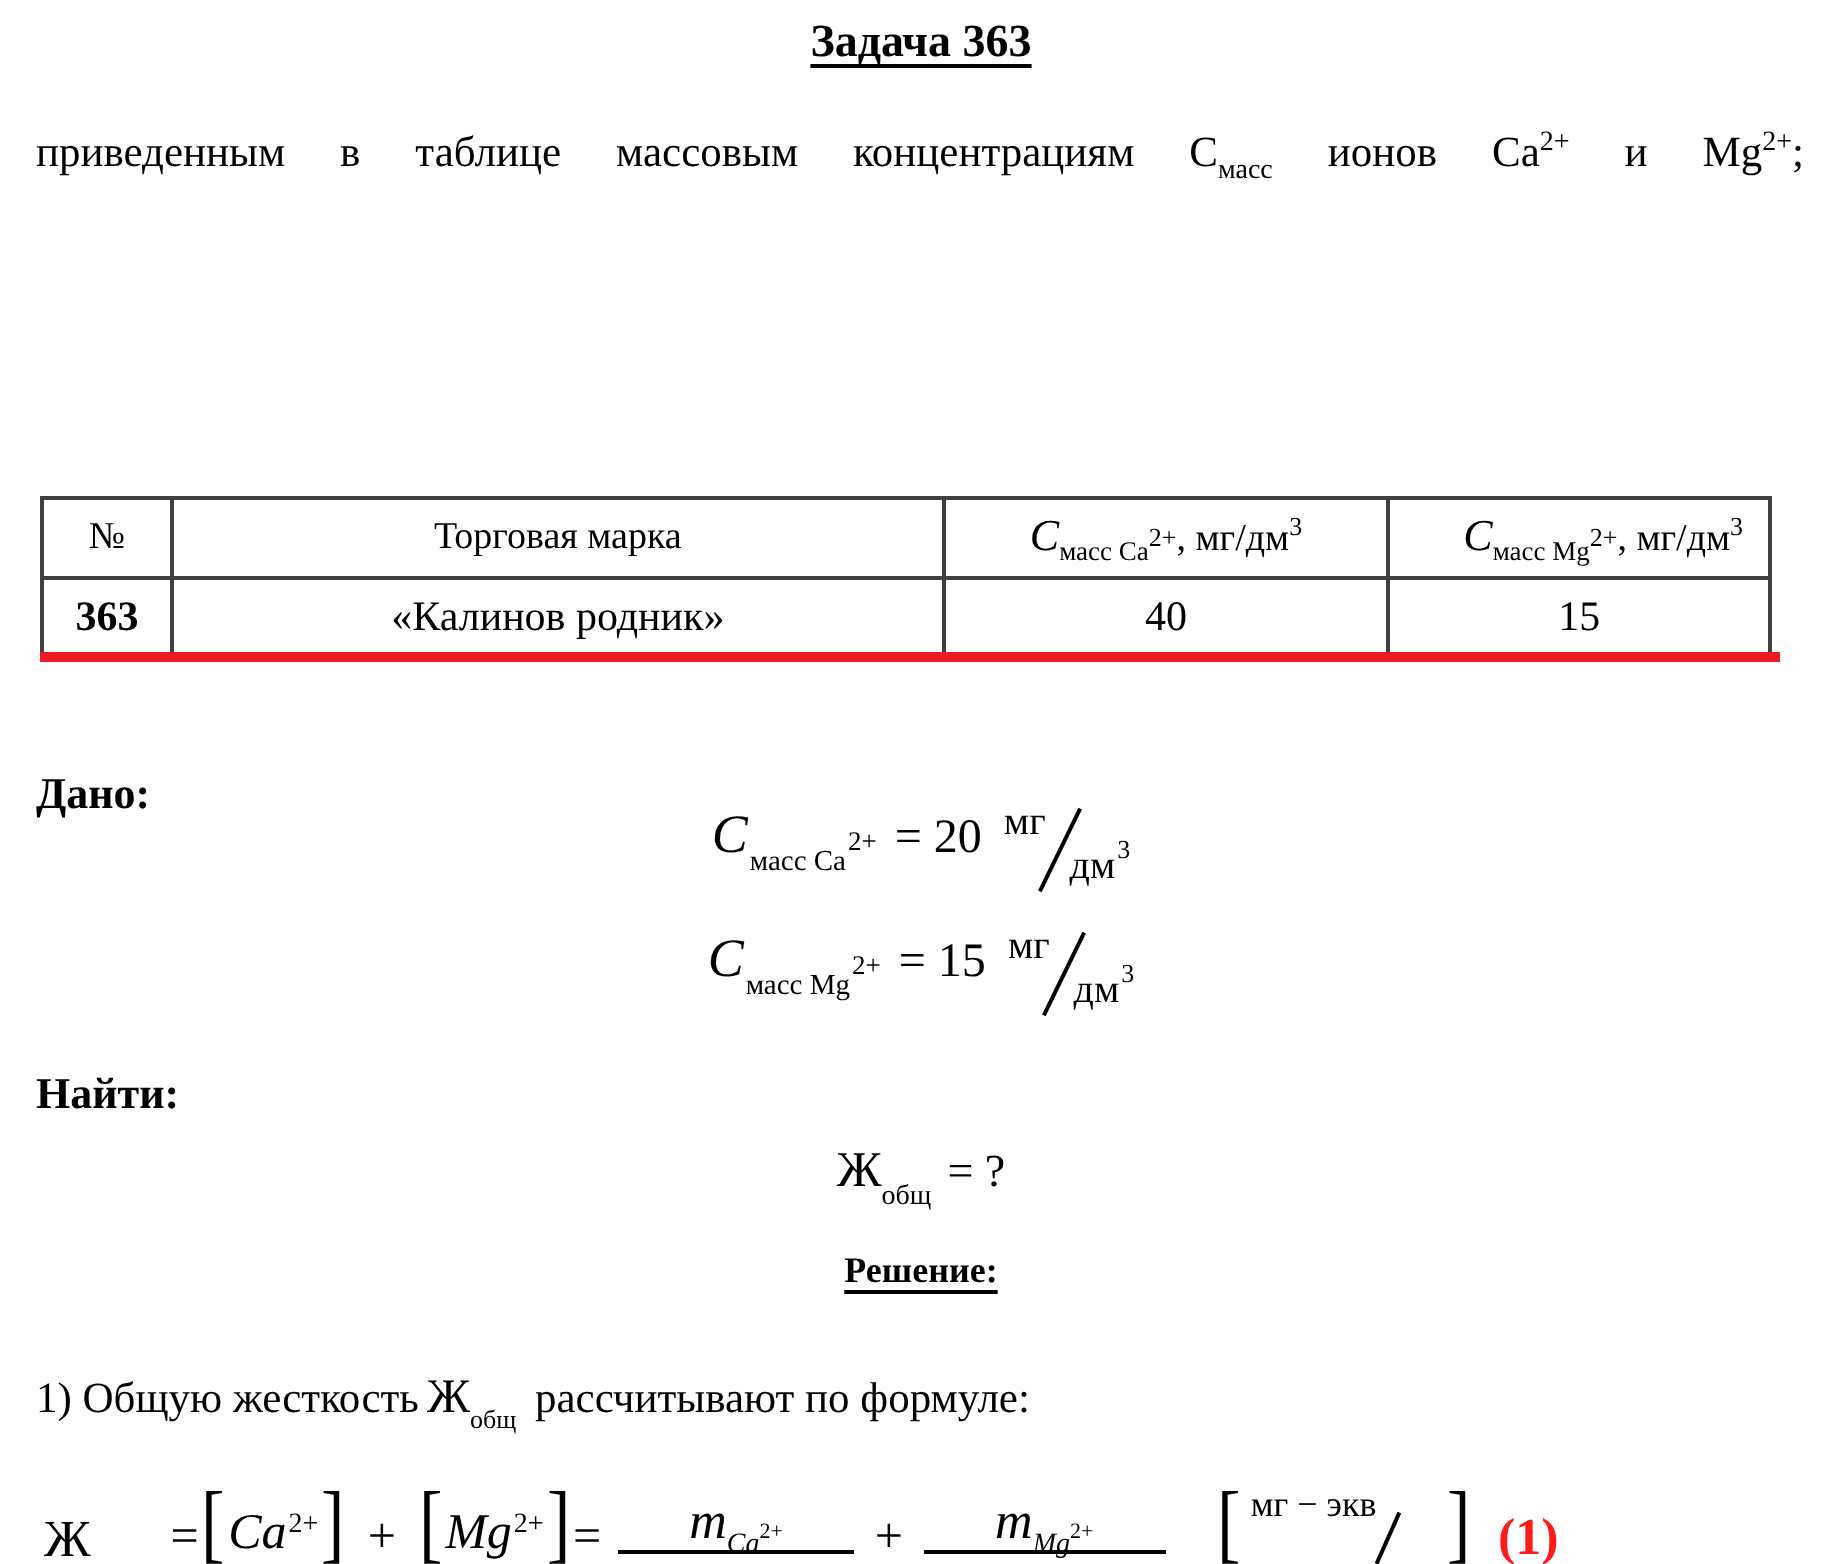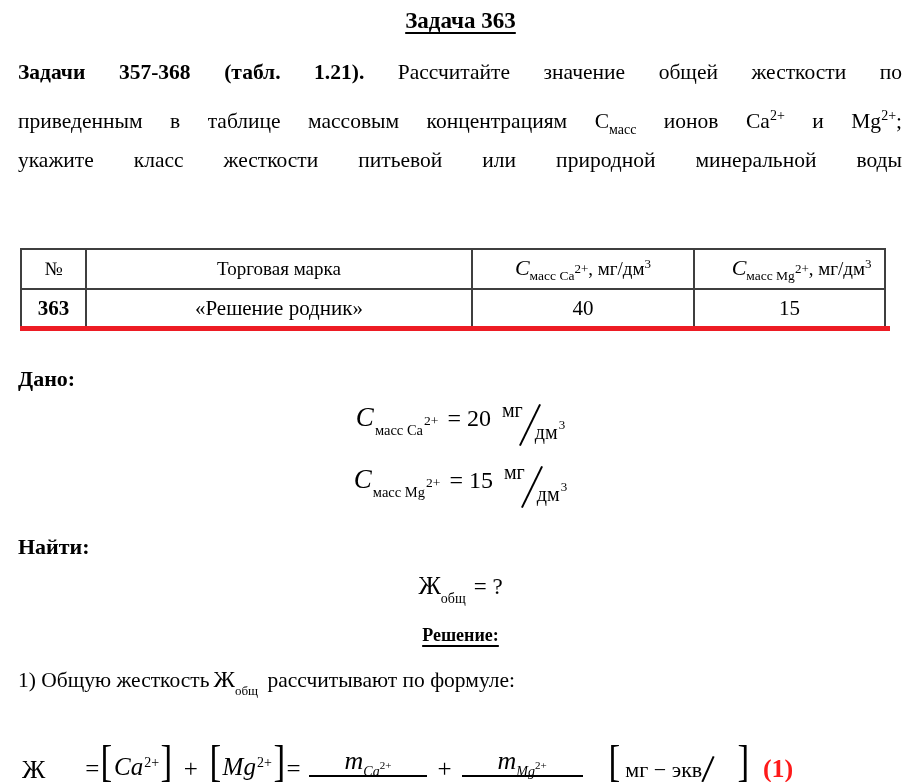--- a/index.html
+++ b/index.html
@@ -41,21 +41,21 @@
   .c-mg{width:182px;padding-left:24px;}
   .t-c{font-style:italic;font-size:22px;}
   .t-sub{font-size:13.5px;vertical-align:-5px;}
   .t-chg{font-size:13px;vertical-align:2px;}
   .t-exp{font-size:13px;}
   .bold{font-weight:bold;}
   .red-line{position:absolute;top:326px;left:20px;width:870px;height:5px;background:var(--red-line);}
 
   
   .sec-label{position:absolute;left:18px;font-size:22px;font-weight:bold;}
-  .given-label{top:366px;}
+  .given-label{top:384px;}
   .find-label{top:534px;}
 
   
   .eq-row{position:absolute;left:0;width:100%;text-align:center;}
   .eq1{top:402px;}
   .eq2{top:464px;}
   .eq{display:inline-block;white-space:nowrap;}
   .eq-sym{font-style:italic;font-size:27px;}
   .eq-sub{font-size:14.5px;position:relative;top:9px;margin-left:1px;}
   .eq-chg{font-size:13.5px;position:relative;top:-1px;margin-left:1px;}
@@ -71,73 +71,71 @@
   .f-zh{font-size:25px;}
   .f-sub{font-size:14px;position:relative;top:9px;}
   .f-main{font-size:23px;margin-left:8px;}
 
   
   .solution{position:absolute;top:625px;left:0;width:100%;text-align:center;
     font-size:18px;font-weight:bold;}
   .solution .u{text-decoration:underline;text-decoration-thickness:2px;text-underline-offset:4px;}
 
   
-  .step1{position:absolute;top:666px;left:18px;font-size:21.5px;}
+  .step1{position:absolute;top:686px;left:18px;font-size:21.5px;}
   .s-zh{font-size:24px;margin-left:4px;}
   .s-sub{font-size:13px;position:relative;top:8px;margin-right:4px;}
 
   
   .bf{position:absolute;top:742px;left:22px;display:flex;align-items:flex-start;white-space:nowrap;}
   .bf-zh{font-size:26px;margin-top:13px;}
   .bf-eq{font-size:25px;margin-top:13px;margin-left:40px;}
   .bf-eq2{font-size:25px;margin-top:13px;margin-right:8px;}
   .bf-plus{font-size:25px;margin-top:13px;margin-left:10px;margin-right:10px;}
   .bgrp{display:flex;align-items:flex-start;}
   .bk{font-size:44px;line-height:0.92;transform:scaleX(0.8);font-weight:400;}
   .ion{margin-top:11px;font-size:25px;font-style:italic;}
   .ion-sup{font-size:14px;position:relative;top:-8px;font-style:normal;margin-left:1px;}
   .frac{display:flex;flex-direction:column;align-items:flex-start;margin-top:5px;
     border-bottom:2px solid #000;padding:0 36px 1px 36px;}
   .fnum{font-size:26px;font-style:italic;line-height:1.05;}
   .fsub{font-size:14px;position:relative;top:7px;font-style:italic;}
   .fsub-chg{font-size:11px;position:relative;top:-7px;font-style:normal;}
   .u2{display:flex;align-items:flex-start;margin-left:24px;}
-  .u2-text{margin-top:15px;font-size:22px;margin-left:4px;}
+  .u2-text{font-size:18px;margin-left:4px;}
   .u2-line{width:1.5px;height:28px;background:#000;transform:rotate(24deg);
     margin-top:13px;margin-left:5px;}
   .u2-den{margin-top:34px;font-size:18px;margin-left:3px;margin-right:4px;}
   .eqnum{color:var(--red-eq);font-size:26px;margin-top:12px;margin-left:12px;font-weight:bold;}
 </style>
 </head>
 <body>
 
 <div class="page">
 
   <div class="title">
     <span class="u">Задача 363</span>
   </div>
 
   <div class="intro">
-    <div class="jline"><span class="b">Задачи 357-368 (табл. 1.21).</span><span> Рассчитайте значение общей жесткости по</span></div>
     <div class="jline"><span>приведенным в таблице массовым концентрациям С</span><span class="sub-s">масс</span><span> ионов Ca</span><span class="sup-s">2+</span><span> и Mg</span><span class="sup-s">2+</span><span>;</span></div>
-    <div class="jline">укажите класс жесткости питьевой или природной минеральной воды</div>
   </div>
 
   <div class="table-wrap">
     <table>
       <tbody>
           <tr class="hrow">
         <td class="c-num">№</td>
         <td class="c-brand">Торговая марка</td>
         <td class="c-ca"><span class="t-c">C</span><span class="t-sub">масс Ca</span><span class="t-chg">2+</span><span>, мг/дм</span><sup class="t-exp">3</sup></td>
         <td class="c-mg"><span class="t-c">C</span><span class="t-sub">масс Mg</span><span class="t-chg">2+</span><span>, мг/дм</span><sup class="t-exp">3</sup></td>
       </tr>
       <tr class="drow">
         <td class="bold">363</td>
-        <td>«Решение родник»</td>
+        <td>«Калинов родник»</td>
         <td>40</td>
         <td>15</td>
       </tr>
     </tbody>
       </table>
   </div>
   <div class="red-line"></div>
 
   <div class="sec-label given-label">Дано:</div>
 

